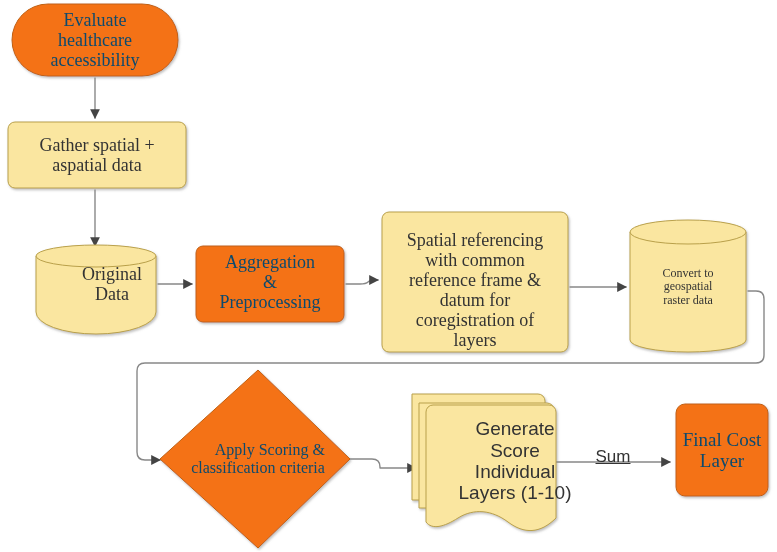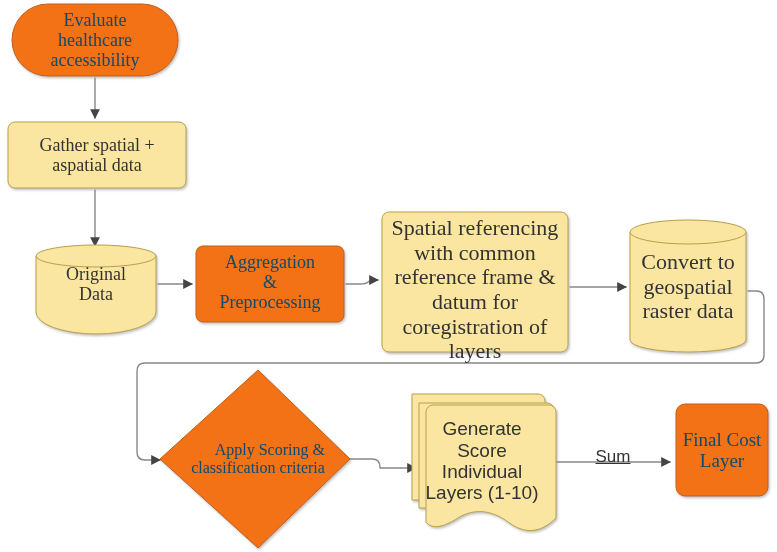--- a/index.html
+++ b/index.html
@@ -31,26 +31,26 @@
     line-height: 1.12;
   }
   .serif { font-family: "Liberation Serif", serif; }
   .sans  { font-family: "Liberation Sans", sans-serif; }
   .white { color: #0c4a6e; }
   .dark  { color: #333333; border-radius: 27px; }
 
   
   #n-start      { left:12px;  top:4px;    width:166px; height:72px;  font-size:18px; }
   #n-gather     { left:8px;   top:122px;  width:178px; height:66px;  font-size:18px; }
-  #n-original   { left:36px;  top:248px;  width:120px; height:72px;  font-size:18px; }
+  #n-original   { left:36px;  top:248px;  width:120px; height:72px;  font-size:18px;padding-left:16px; }
   #n-aggreg     { left:196px; top:246px;  width:148px; height:72px;  font-size:18px; }
-  #n-spatial    { left:382px; top:212px;  width:186px; height:156px; font-size:22px; }
-  #n-convert    { left:630px; top:248px;  width:116px; height:78px;  font-size:22px; }
+  #n-spatial    { left:382px; top:212px;  width:186px; height:156px; font-size:18px; }
+  #n-convert    { left:630px; top:248px;  width:116px; height:78px;  font-size:12px; }
   #n-diamond    { left:168px; top:400px;  width:180px; height:118px; font-size:16px;text-align:right; }
-  #n-generate   { left:418px; top:408px;  width:128px; height:106px; font-size:19px; }
+  #n-generate   { left:451px; top:408px;  width:128px; height:106px; font-size:19px; }
   #n-final      { left:676px; top:404px;  width:92px;  height:92px;  font-size:19px; }
   #lbl-sum      { left:582px; top:448px;  width:62px;  height:18px;  font-size:17px;text-decoration:underline; }
 </style>
 </head>
 <body>
 
 <svg id="canvas" viewBox="0 0 777 552" xmlns="http://www.w3.org/2000/svg">
   <defs>
     <marker id="arrow" viewBox="0 0 10 10" refX="9" refY="5" markerWidth="7" markerHeight="7" orient="auto-start-reverse">
       <path d="M 0 0 L 10 5 L 0 10 z" fill="#444444"></path>

